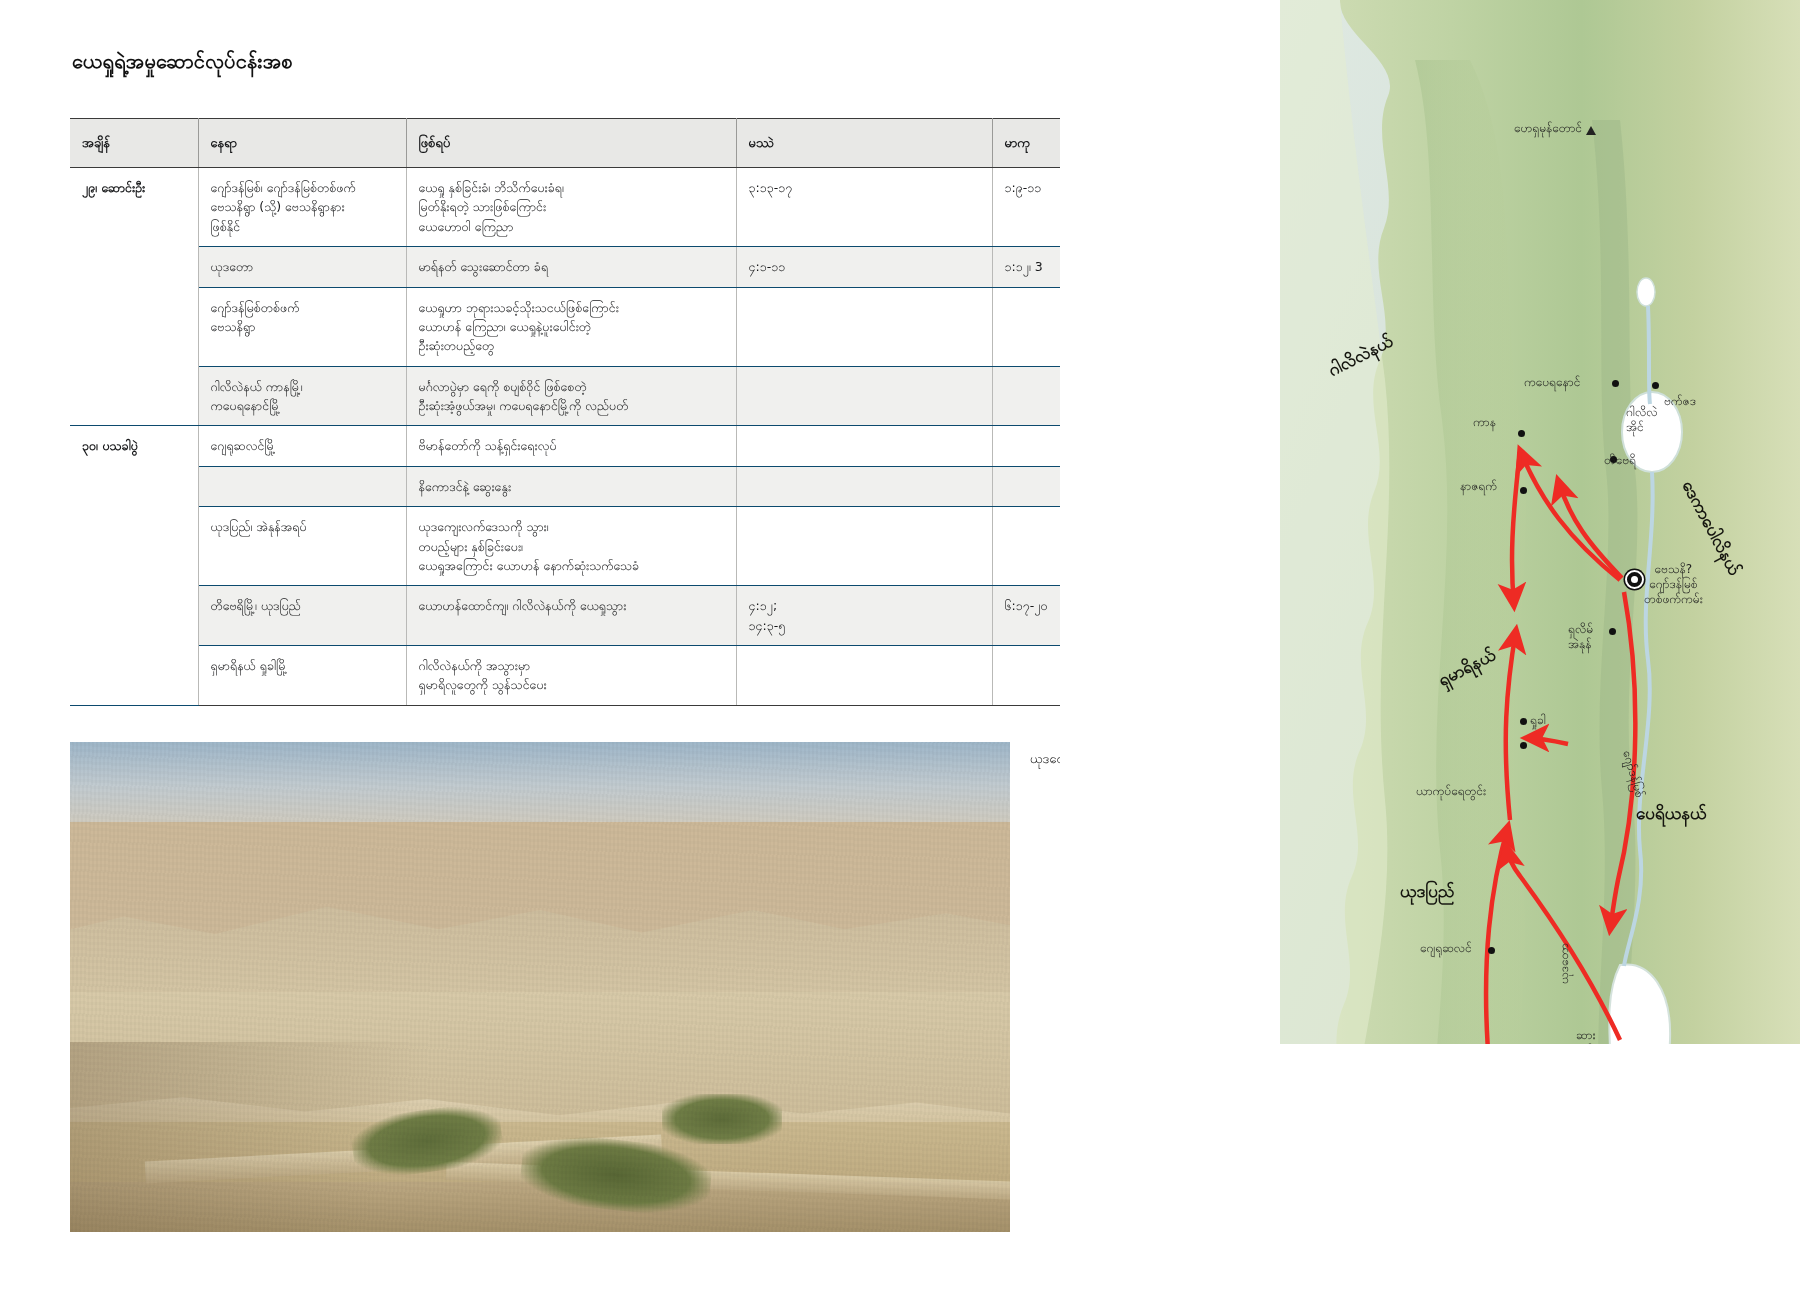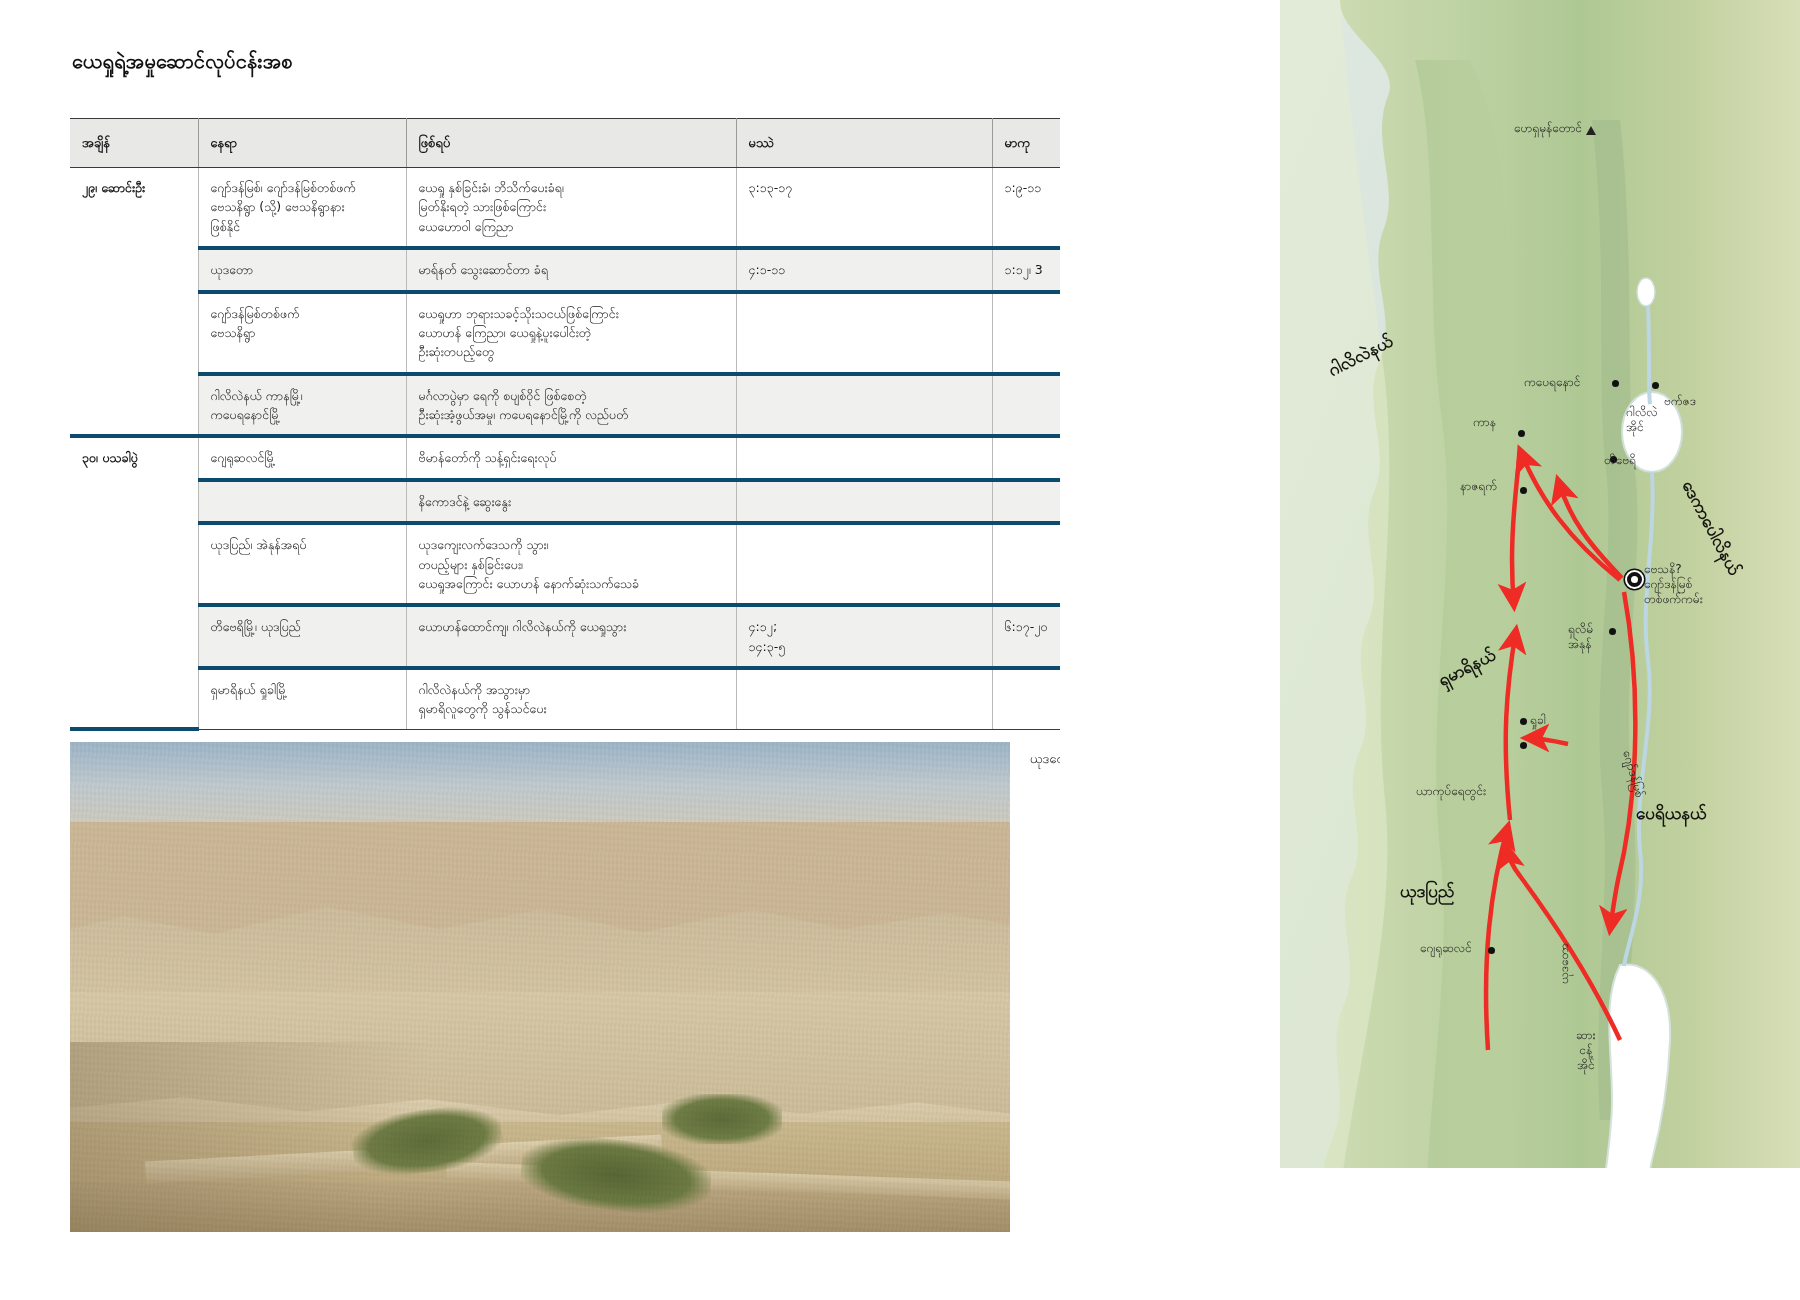--- a/index.html
+++ b/index.html
@@ -71,21 +71,21 @@
     border-top: 1.6px solid #3a3a3a;
     border-bottom: 1.6px solid #3a3a3a;
     height: 28px;
   }
   table.maintable th:last-child { border-right: none; }
 
   table.maintable td {
     vertical-align: top;
     padding: 10px 12px;
     border-right: 1px solid #b9b9b7;
-    border-bottom: 4px solid #0c4a6e;
+    border-bottom: 1px solid #0c4a6e;
     line-height: 1.55;
   }
   table.maintable td:last-child { border-right: none; }
   table.maintable tr.shade td { background: #f0f0ee; }
   table.maintable tr.plain td { background: #ffffff; }
   table.maintable tr.groupstart td { border-top: 1.4px solid #3a3a3a; }
   table.maintable tr.lastrow td { border-bottom: 1.6px solid #3a3a3a; }
   td.grp {
     font-weight: bold;
     white-space: nowrap;
@@ -200,21 +200,21 @@
     font-size: 26px;
     font-weight: bold;
     color: #111;
     white-space: nowrap;
   }
   .map-canvas {
     position: absolute;
     left: 160px;
     top: 0;
     width: 580px;
-    height: 1168px;
+    height: 1044px;
     overflow: hidden;
   }
   .map-canvas svg { display: block; }
   .maplabel {
     position: absolute;
     font-size: 12px;
     color: #1d1d1d;
     white-space: nowrap;
   }
   .maplabel.big {
@@ -486,21 +486,21 @@
       <div class="maplabel" style="left:294px; top:120px;">ဟေရှမုန်တောင်</div>
       <div class="maplabel big rot-n28" style="left:110px; top:360px;">ဂါလိလဲနယ်</div>
       <div class="maplabel" style="left:304px; top:374px;">ကပေရနောင်</div>
       <div class="maplabel" style="left:444px; top:393px;">ဗက်ဇဒ</div>
       <div class="maplabel two" style="left:406px; top:405px;">ဂါလိလဲ
 အိုင်</div>
       <div class="maplabel" style="left:253px; top:414px;">ကာန</div>
       <div class="maplabel" style="left:345px; top:452px;margin-left:39px;">တိဗေရိ</div>
       <div class="maplabel" style="left:240px; top:478px;">နာဇရက်</div>
       <div class="maplabel big rot-p62" style="left:466px; top:470px;">ဒေကာပေါလိနယ်</div>
-      <div class="maplabel two" style="left:424px; top:562px;">ဗေသနိ?
+      <div class="maplabel two" style="left:424px; top:562px;text-align:center;">ဗေသနိ?
 ဂျော်ဒန်မြစ်
 တစ်ဖက်ကမ်း</div>
       <div class="maplabel two" style="left:348px; top:622px;">ရှလိမ်
 အဲနုန်</div>
       <div class="maplabel big rot-n28" style="left:220px; top:670px;">ရှမာရိနယ်</div>
       <div class="maplabel" style="left:310px; top:712px;">ရှုခါ</div>
       <div class="maplabel" style="left:196px; top:735px;margin-top:48px;">ယာကုပ်ရေတွင်း</div>
       <div class="maplabel rot-p70" style="left:406px; top:742px;">ဂျော်ဒန်မြစ်</div>
       <div class="maplabel big" style="left:416px; top:802px;">ပေရိယနယ်</div>
       <div class="maplabel big" style="left:180px; top:880px;">ယုဒပြည်</div>

